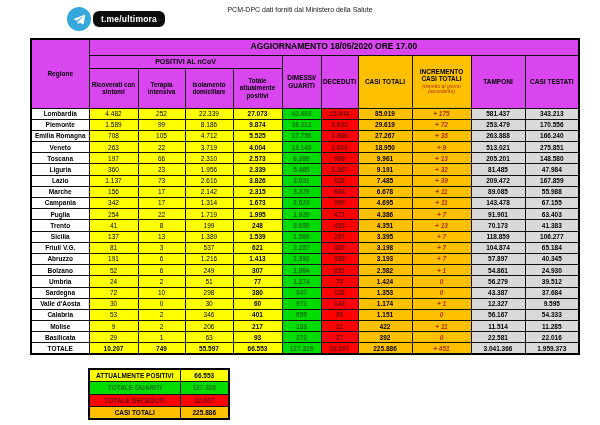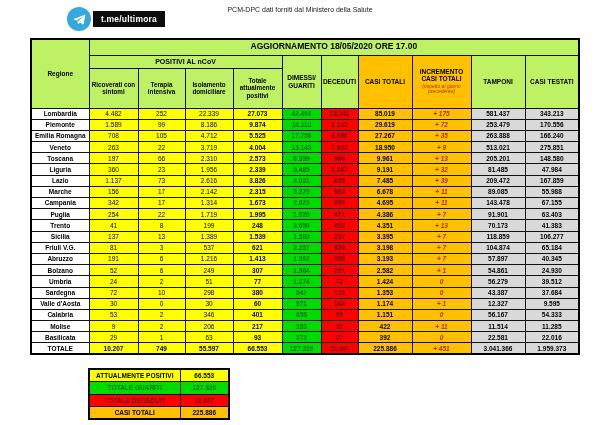--- a/index.html
+++ b/index.html
@@ -8,28 +8,28 @@
   .page { position: relative; width: 600px; height: 425px; background: #fff; }
 
   
   .source { position: absolute; top: 6px; left: 0; width: 600px; text-align: center;
     font-size: 7px; color: #1a1a1a; }
   .tg-badge { position: absolute; top: 7px; left: 67px; display: flex; align-items: center; }
   .tg-logo { width: 24px; height: 24px; border-radius: 50%; background: #35a9de;
     display: flex; align-items: center; justify-content: center; }
   .tg-logo svg { width: 15px; height: 15px; }
   .tg-pill { margin-left: 2px; background: #0d0d0d; color: #fff; font-weight: bold;
-    font-size: 8.5px; padding: 2.5px 8px 3px 8px; border-radius: 0; letter-spacing: .2px; }
+    font-size: 8.5px; padding: 2.5px 8px 3px 8px; border-radius: 6px; letter-spacing: .2px; }
 
   
   table.covid { position: absolute; left: 30px; top: 38px; width: 548px;
     border-collapse: collapse; table-layout: fixed; border: 2px solid #000; }
   .covid th, .covid td { border: 1px solid #111; text-align: center; vertical-align: middle;
     font-size: 6.5px; line-height: 1.12; padding: 0 1px; overflow: hidden; }
-  .covid thead th { background: #bef264; font-weight: bold; }
+  .covid thead th { background: #d946ef; font-weight: bold; }
   .covid th.update { font-size: 8.5px; height: 16px; }
   .covid th.group { font-size: 7px; height: 13px; }
   .covid tr.subhead th { height: 40px; font-size: 6.3px; }
   .covid th.orange-h { background: #ffc000; }
   .covid th.incr-h .sub { display: block; font-size: 5px; font-weight: normal;
     font-style: italic; color: #b03000; margin-top: 1px; }
   .covid tbody tr { height: 11.2px; }
   .covid td.c-regione { background: #fff; font-weight: bold; }
   .covid td.c-ricoverati, .covid td.c-terapia, .covid td.c-isolamento { background: #ffff00; }
   .covid td.c-totale_positivi { background: #ffff00; font-weight: bold; }

